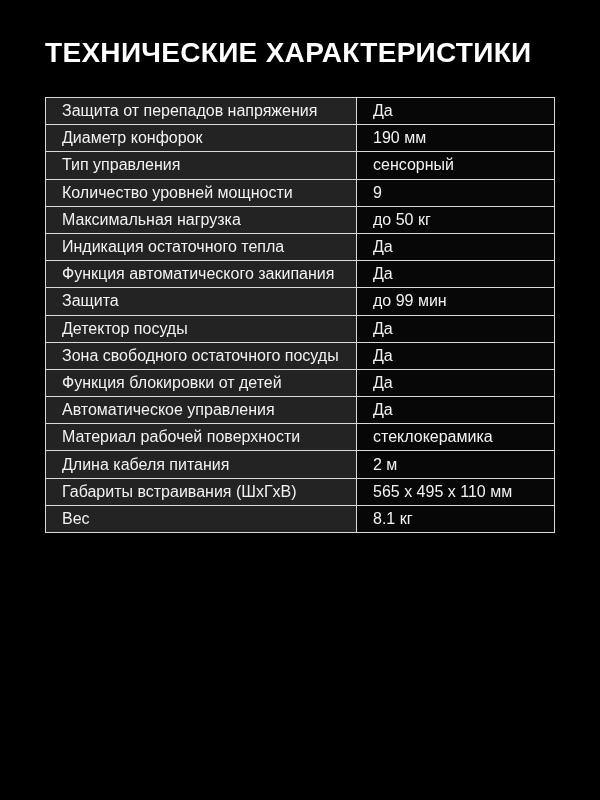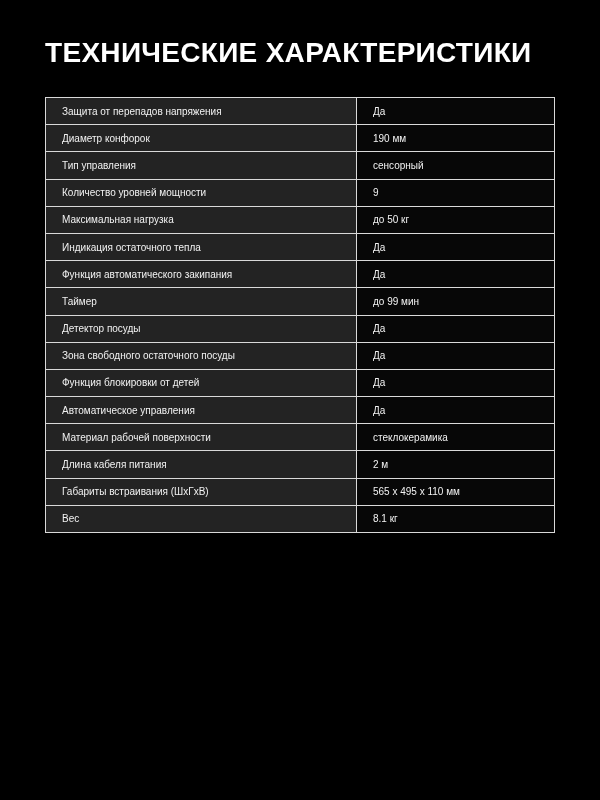--- a/index.html
+++ b/index.html
@@ -27,21 +27,21 @@
     letter-spacing:.3px;
     line-height:34px;
     color:#ffffff;
     white-space:nowrap;
   }
   table.specs{
     margin-top:27px;
     width:510px;
     border-collapse:collapse;
     table-layout:fixed;
-    font-size:10px;
+    font-size:16px;
   }
   table.specs td{
     border:1.5px solid var(--border);
     height:27.2px;
     vertical-align:middle;
     padding:0 8px 0 16px;
     white-space:nowrap;
     overflow:hidden;
     color:var(--text);
   }
@@ -84,21 +84,21 @@
         </tr>
         <tr>
           <td class="label-cell">Индикация остаточного тепла</td>
           <td class="value-cell">Да</td>
         </tr>
         <tr>
           <td class="label-cell">Функция автоматического закипания</td>
           <td class="value-cell">Да</td>
         </tr>
         <tr>
-          <td class="label-cell">Таймер</td>
+          <td class="label-cell">Защита</td>
           <td class="value-cell">до 99 мин</td>
         </tr>
         <tr>
           <td class="label-cell">Детектор посуды</td>
           <td class="value-cell">Да</td>
         </tr>
         <tr>
           <td class="label-cell">Зона свободного остаточного посуды</td>
           <td class="value-cell">Да</td>
         </tr>

